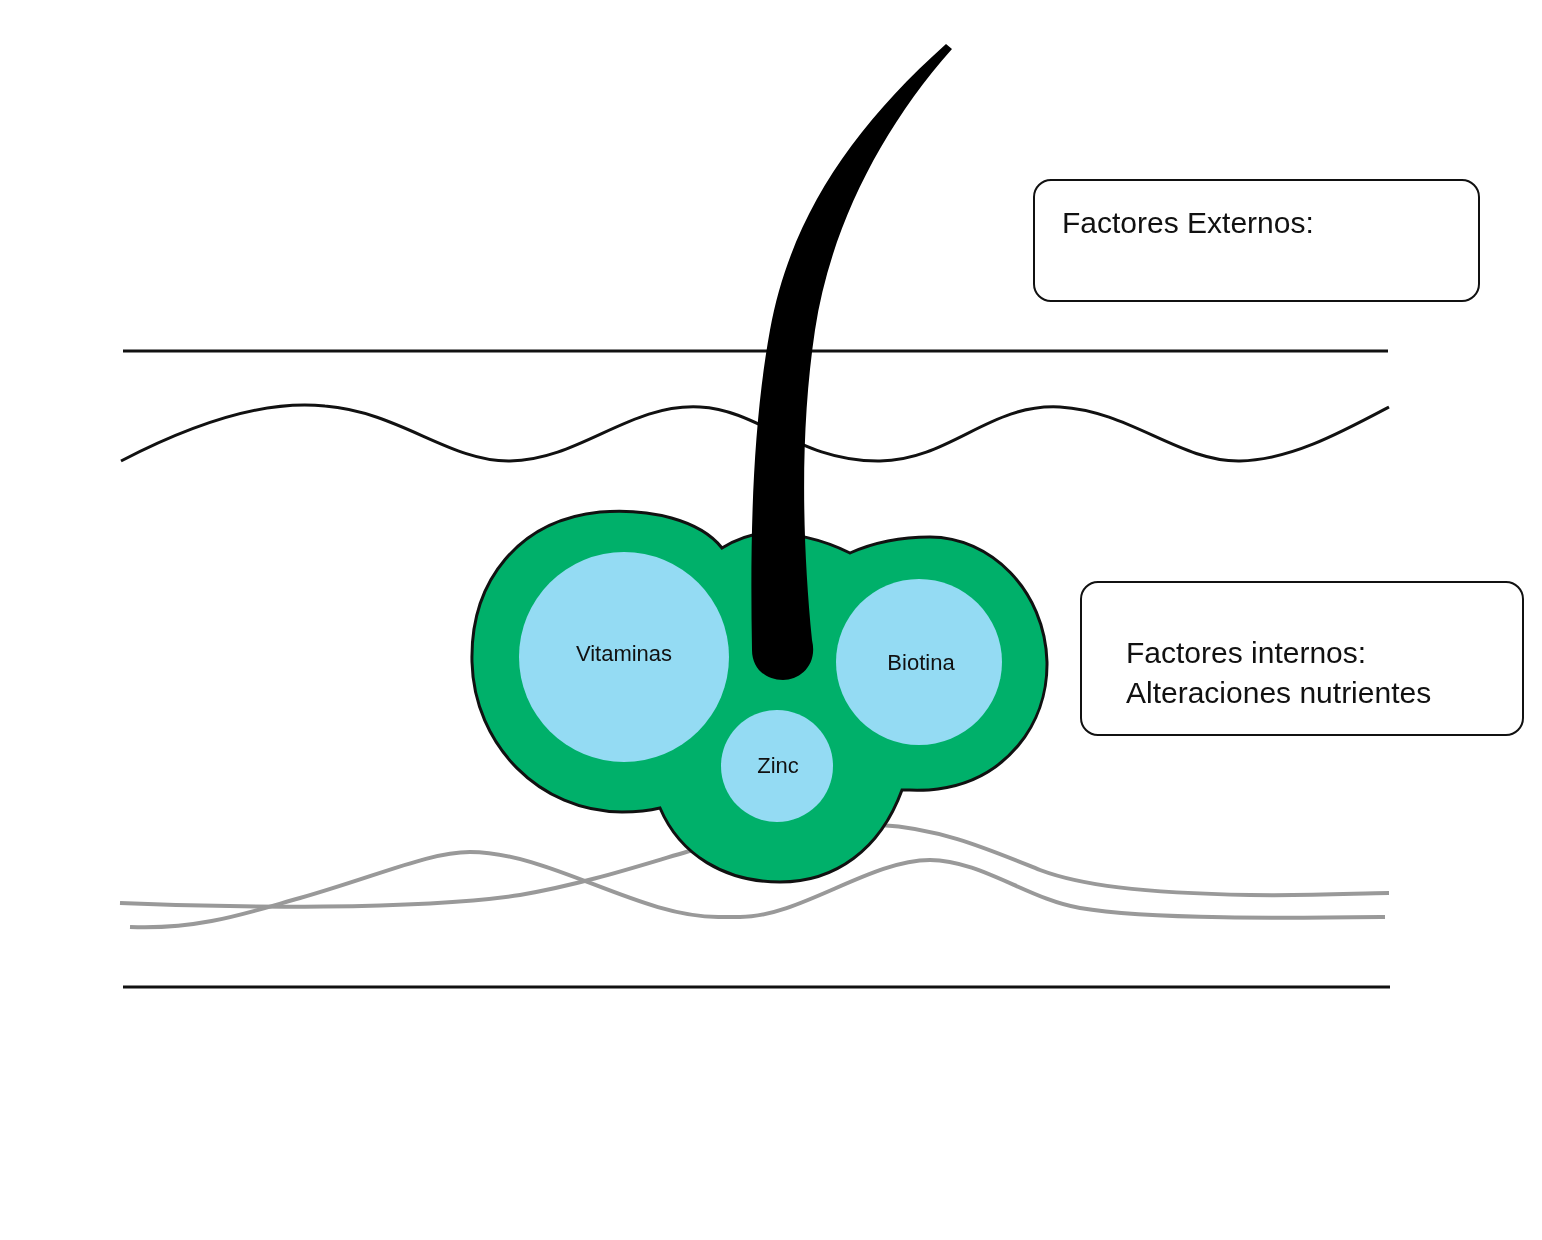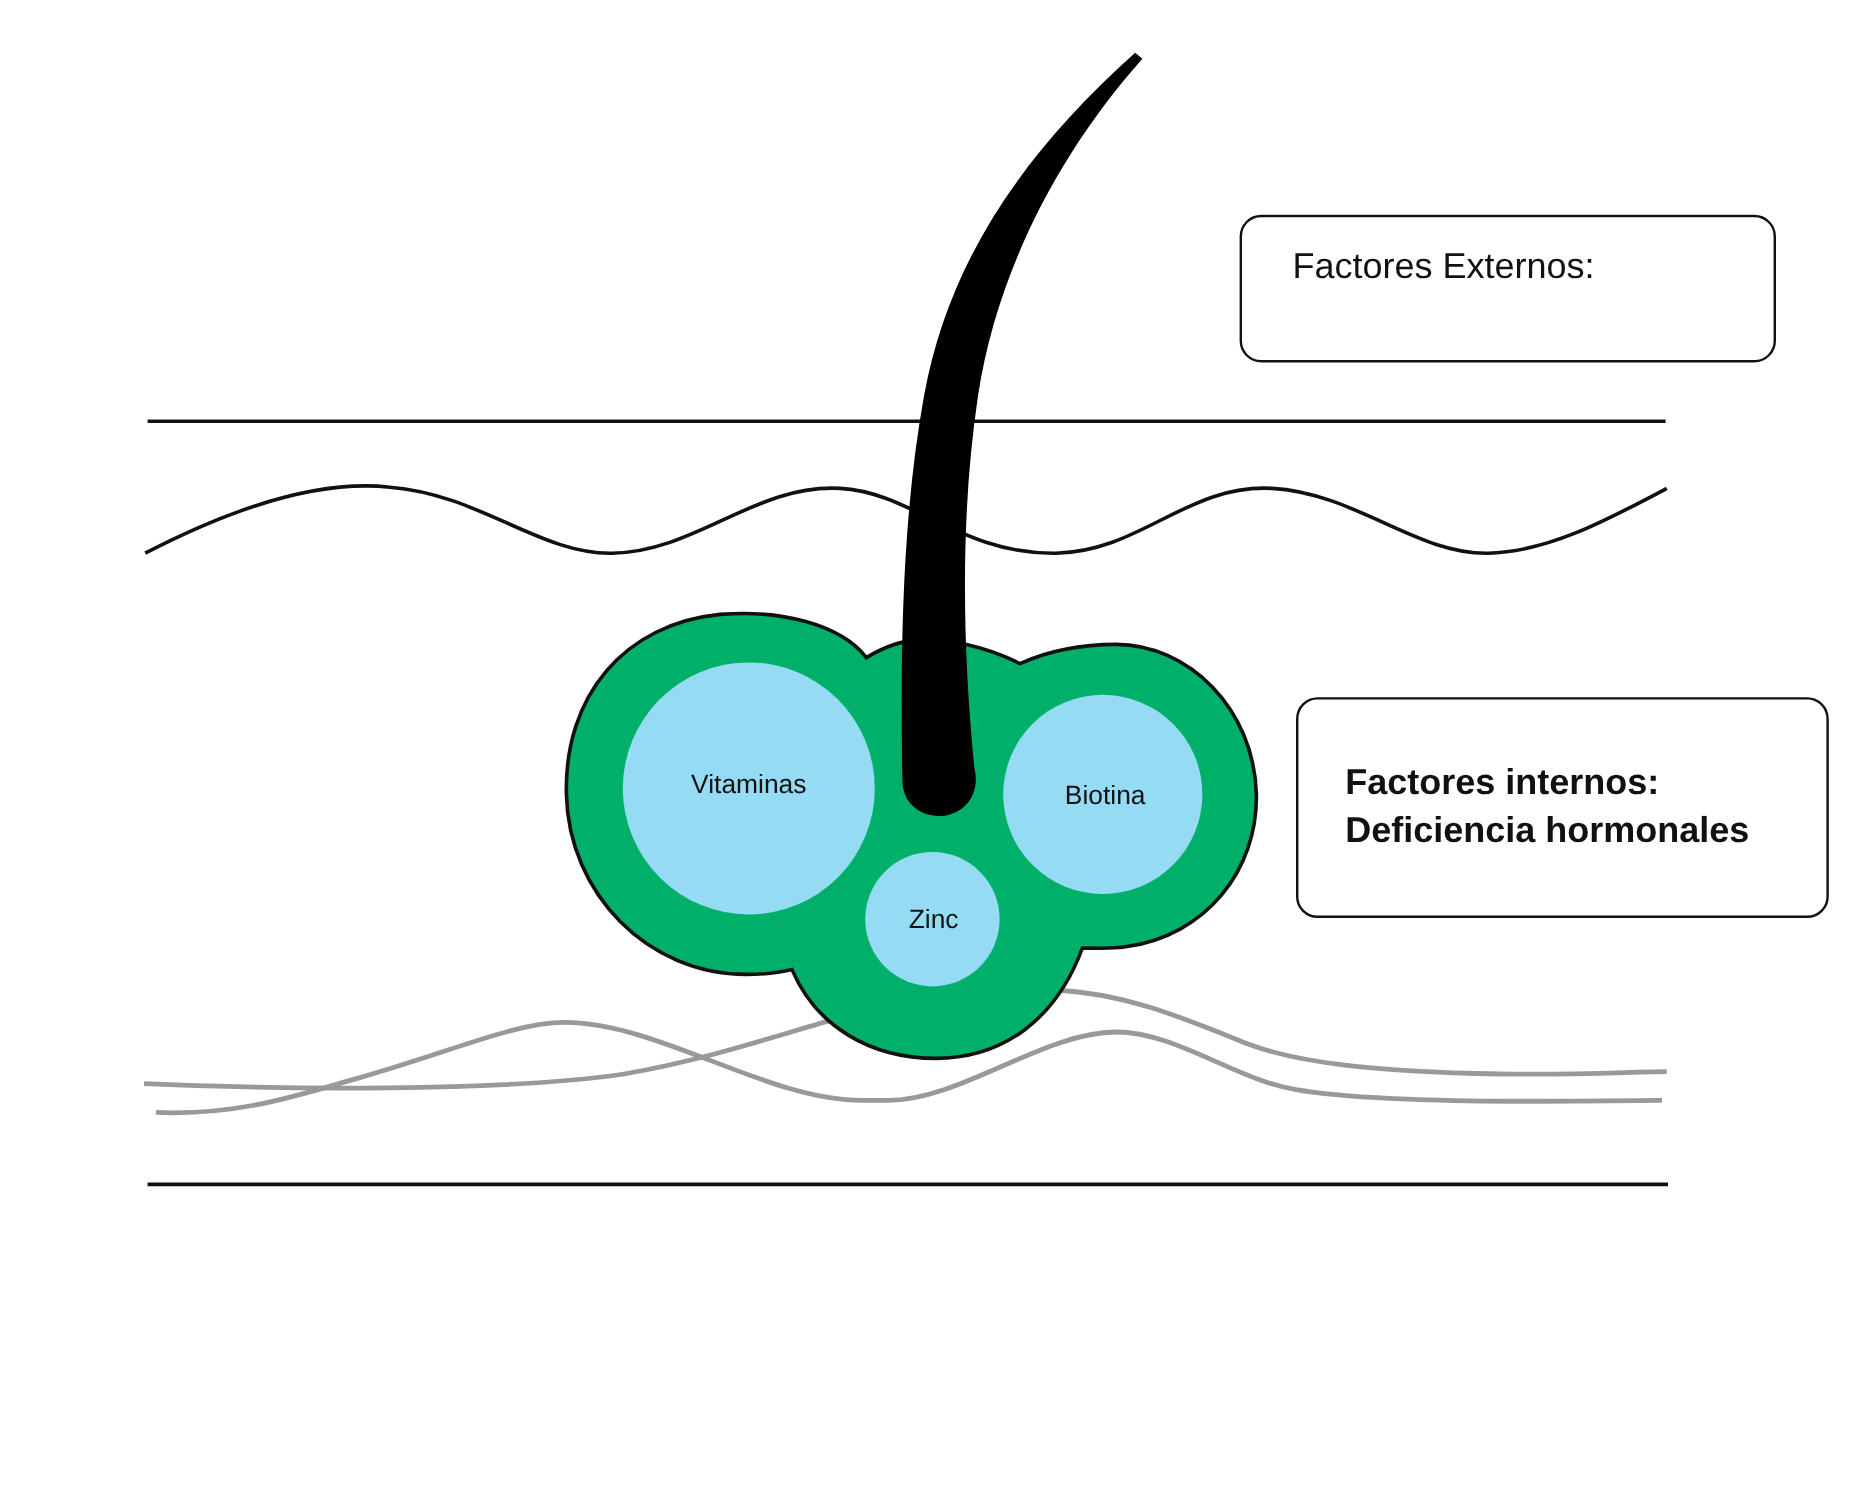--- a/index.html
+++ b/index.html
@@ -6,23 +6,23 @@
     body { width: 1542px; height: 1240px; position: relative; overflow: hidden;
            font-family: "Liberation Sans", "DejaVu Sans", sans-serif; }
     svg { position: absolute; left: 0; top: 0; }
     .lbl { font-family: "Liberation Sans", "DejaVu Sans", sans-serif; fill: #111111; }
     .callout {
       position: absolute; box-sizing: border-box;
       border: 2px solid #111111; border-radius: 18px; background: #ffffff;
       font-family: "Liberation Sans", "DejaVu Sans", sans-serif;
       color: #111111; font-size: 30px; line-height: 40px;
     }
-    .callout span { display: block; white-space: nowrap; margin-left: 15px; }
+    .callout span { display: block; white-space: nowrap; }
     #callout-external { left: 1033px; top: 179px; width: 447px; height: 123px; padding: 22px 0 0 27px; }
-    #callout-internal { left: 1080px; top: 581px; width: 444px; height: 184px; padding: 50px 0 0 24px; font-weight: bold; }
+    #callout-internal { left: 1080px; top: 581px; width: 444px; height: 155px; padding: 50px 0 0 44px; }
   </style>
 </head>
 <body>
 
 <svg width="1542" height="1240" viewBox="0 0 1542 1240">
 
   <line x1="123" y1="351" x2="1388" y2="351" stroke="#111" stroke-width="3"></line>
 
   <path fill="none" stroke="#111" stroke-width="3" d="M121,461 C200,420 270,400 325,406 C400,412 450,462 510,461 C580,460 630,403 700,407 C760,410 800,462 880,461
            C950,460 990,403 1060,407 C1130,411 1180,462 1240,461 C1290,460 1340,433 1389,407"></path>
@@ -52,14 +52,14 @@
            C818,665 800,680 783,680 C765,680 752,668 752,650 C750,540 752,430 770,330
            C790,220 850,130 946,44 Z"></path>
 </svg>
 
 <div class="callout" id="callout-external">
   <span>Factores Externos:</span>
 </div>
 
 <div class="callout" id="callout-internal">
   <span>Factores internos:</span>
-  <span>Deficiencia hormonales</span>
+  <span>Alteraciones nutrientes</span>
 </div>
 
 </body></html>

